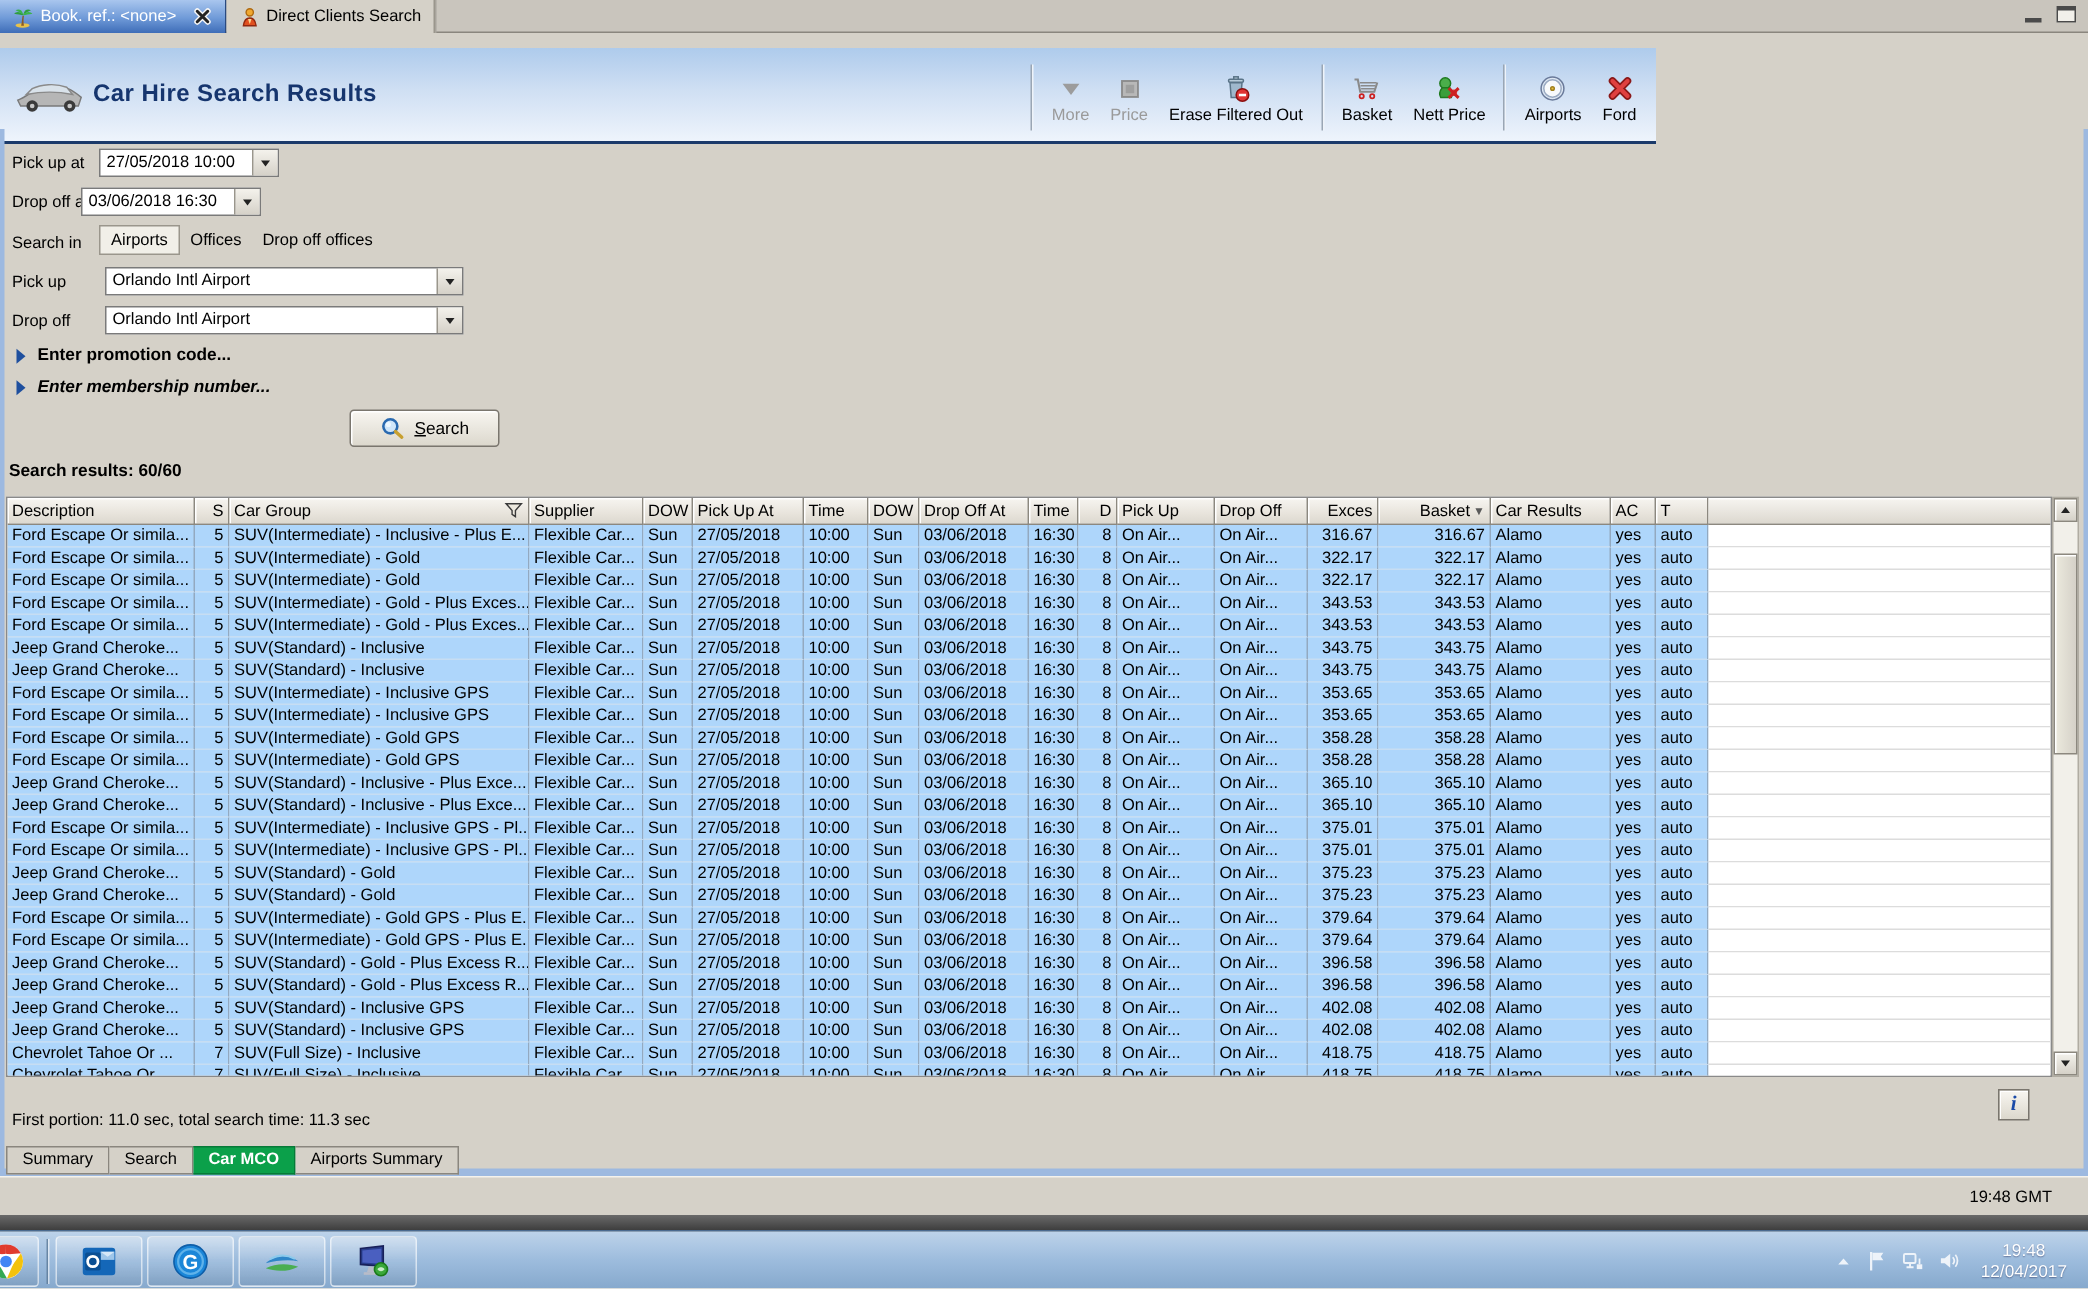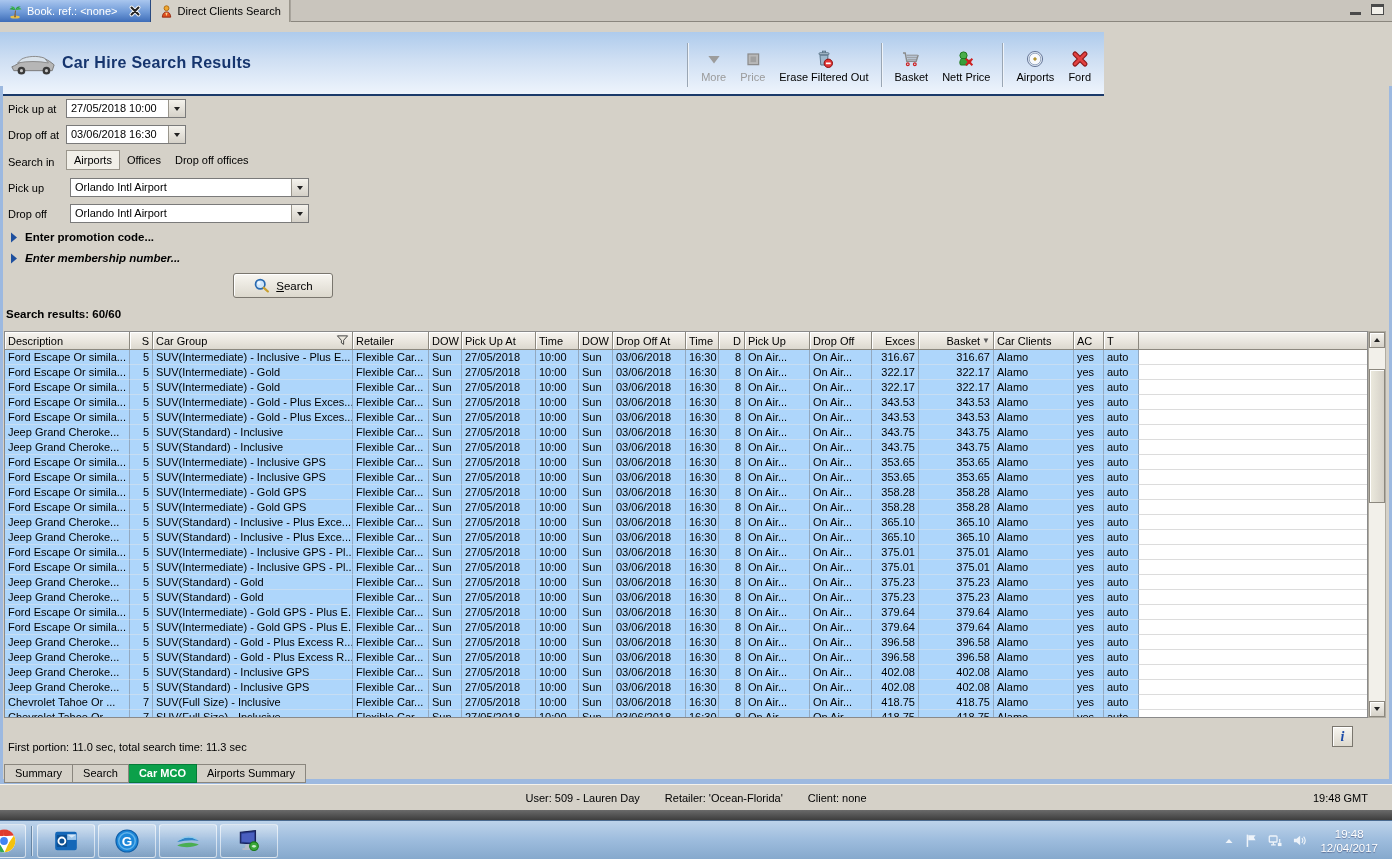--- a/index.html
+++ b/index.html
@@ -235,21 +235,21 @@
 
   <div class="flabel" style="left:8px; top:103px;">Pick up at</div>
   <div class="combo" style="left:66px; top:99px; width:120px;">
     <span class="combo-text">27/05/2018 10:00</span>
     <span class="combo-btn">
         <span class="caret"></span>
       </span>
   </div>
 
   <div class="flabel" style="left:8px; top:129px;">Drop off at</div>
-  <div class="combo" style="left:66px; top:125px; width:120px;">
+  <div class="combo" style="left:54px; top:125px; width:120px;">
     <span class="combo-text">03/06/2018 16:30</span>
     <span class="combo-btn">
         <span class="caret"></span>
       </span>
   </div>
 
   <div class="flabel" style="left:8px; top:156px;">Search in</div>
   <div class="searchin" id="searchin">
       <div class="seg selected">Airports</div>
       <div class="seg">Offices</div>
@@ -306,21 +306,21 @@
         </div>
         <div class="g-hcell" style="width: 200px;">
           <span>Car Group</span>
           <span class="funnel">
             <svg viewBox="0 0 14 14">
               <path d="M1.5 2h11L8.2 6.8v4.4L5.8 9.6V6.8z" fill="#ece8de" stroke="#3a3a3a"></path>
             </svg>
           </span>
         </div>
         <div class="g-hcell" style="width: 76px;">
-          <span>Retailer</span>
+          <span>Supplier</span>
         </div>
         <div class="g-hcell" style="width: 33px;">
           <span>DOW</span>
         </div>
         <div class="g-hcell" style="width: 74px;">
           <span>Pick Up At</span>
         </div>
         <div class="g-hcell" style="width: 43px;">
           <span>Time</span>
         </div>
@@ -343,21 +343,21 @@
           <span>Drop Off</span>
         </div>
         <div class="g-hcell right" style="width: 47px;">
           <span>Exces</span>
         </div>
         <div class="g-hcell right" style="width: 75px;">
           <span>Basket</span>
           <span class="sort">▼</span>
         </div>
         <div class="g-hcell" style="width: 80px;">
-          <span>Car Clients</span>
+          <span>Car Results</span>
         </div>
         <div class="g-hcell" style="width: 30px;">
           <span>AC</span>
         </div>
         <div class="g-hcell" style="width: 35px;">
           <span>T</span>
         </div>
         <div class="g-hfill"></div>
       </div>
       <div class="g-row">
@@ -905,25 +905,20 @@
   <div class="app-border-bottom"></div>
 
   <div class="bottomtabs" id="bottomtabs">
       <div class="btab">Summary</div>
       <div class="btab">Search</div>
       <div class="btab active">Car MCO</div>
       <div class="btab">Airports Summary</div>
     </div>
 
   <div class="statusbar">
-    <div class="status-center">
-      <span>User: 509 - Lauren Day</span>
-      <span>Retailer: 'Ocean-Florida'</span>
-      <span>Client: none</span>
-    </div>
     <div class="status-time">19:48 GMT</div>
   </div>
 
   <div class="darkstrip"></div>
 
   <div class="taskbar">
     <div class="tk-apps" id="tkapps">
         <div class="tk-btn partial">
           <span>
             <svg viewBox="0 0 24 24" style="width: 26px; height: 26px; display: block;">

